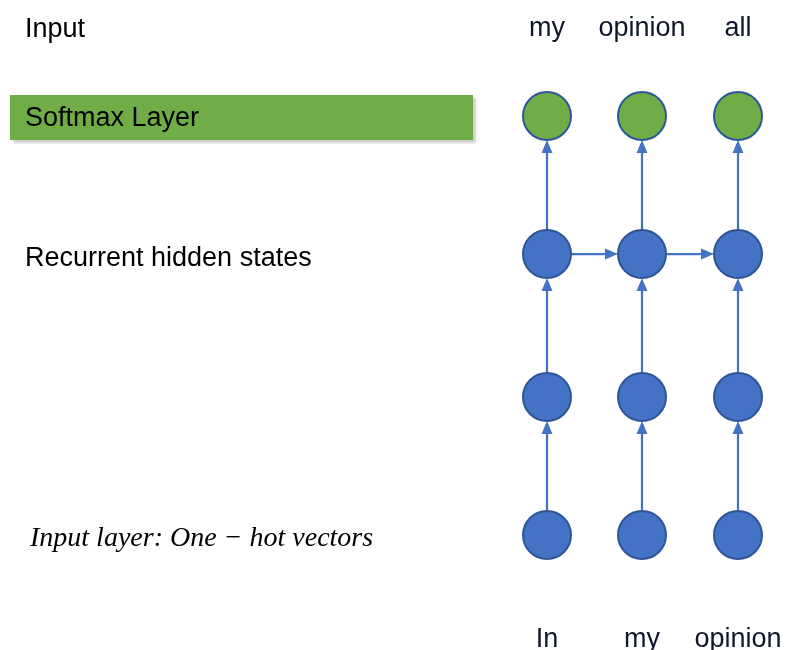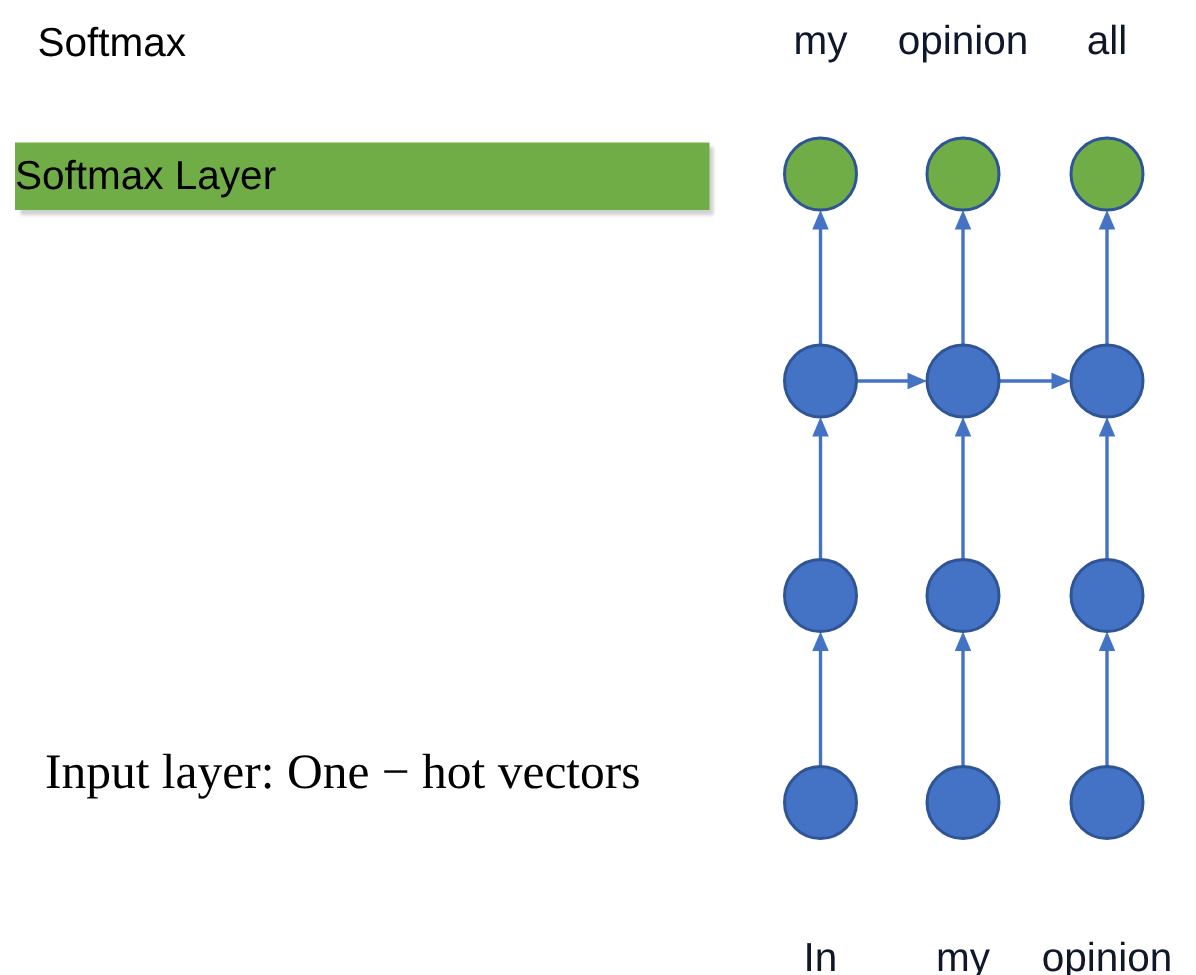--- a/index.html
+++ b/index.html
@@ -19,33 +19,34 @@
   .caption {
     position: absolute;
     font-size: 27px;
     white-space: nowrap;
     color: #000000;
   }
   #labels-caption { left: 25px; top: 13px; }
   #hidden-caption { left: 25px; top: 257px; transform: translateY(-50%); }
   #embeddings-caption { left: 25px; top: 398px; transform: translateY(-50%); }
   #input-caption {
-    left: 30px; top: 516px; transform: translateY(-50%);
+    left: 30px; top: 537px; transform: translateY(-50%);
     font-family: "Liberation Serif", serif;
-    font-size: 33px;
+    font-style: italic;
+    font-size: 28px;
   }
   #softmax-bar {
     position: absolute;
     left: 10px; top: 95px;
     width: 463px; height: 45px;
     background: var(--green, #70AD47);
     box-shadow: 3px 3px 2px rgba(150,150,150,0.45);
     display: flex;
     align-items: center;
-    padding-left: 0;
+    padding-left: 15px;
     box-sizing: border-box;
   }
   #softmax-bar .caption-in-bar {
     font-size: 27px;
     white-space: nowrap;
     color: #000000;
   }
   .word {
     position: absolute;
     transform: translateX(-50%);
@@ -59,26 +60,27 @@
     position: absolute;
     left: 0; top: 0;
     width: 797px; height: 650px;
   }
 </style>
 </head>
 <body>
 
 <div id="canvas">
 
-  <div id="labels-caption" class="caption">Softmax</div>
+  <div id="labels-caption" class="caption">Input</div>
 
   <div id="softmax-bar">
     <span class="caption-in-bar">Softmax Layer</span>
   </div>
 
+  <div id="hidden-caption" class="caption">Recurrent hidden states</div>
 
 
   <div id="input-caption" class="caption">Input layer: One − hot vectors</div>
 
   <svg id="diagram-svg" viewBox="0 0 797 650" xmlns="http://www.w3.org/2000/svg">
       <line x1="547" y1="511" x2="547" y2="432" stroke="#4472C4" stroke-width="2.25"></line>
       <polygon points="547,421 541.5,434 552.5,434" fill="#4472C4"></polygon>
       <line x1="547" y1="373" x2="547" y2="289" stroke="#4472C4" stroke-width="2.25"></line>
       <polygon points="547,278 541.5,291 552.5,291" fill="#4472C4"></polygon>
       <line x1="547" y1="230" x2="547" y2="151" stroke="#4472C4" stroke-width="2.25"></line>

